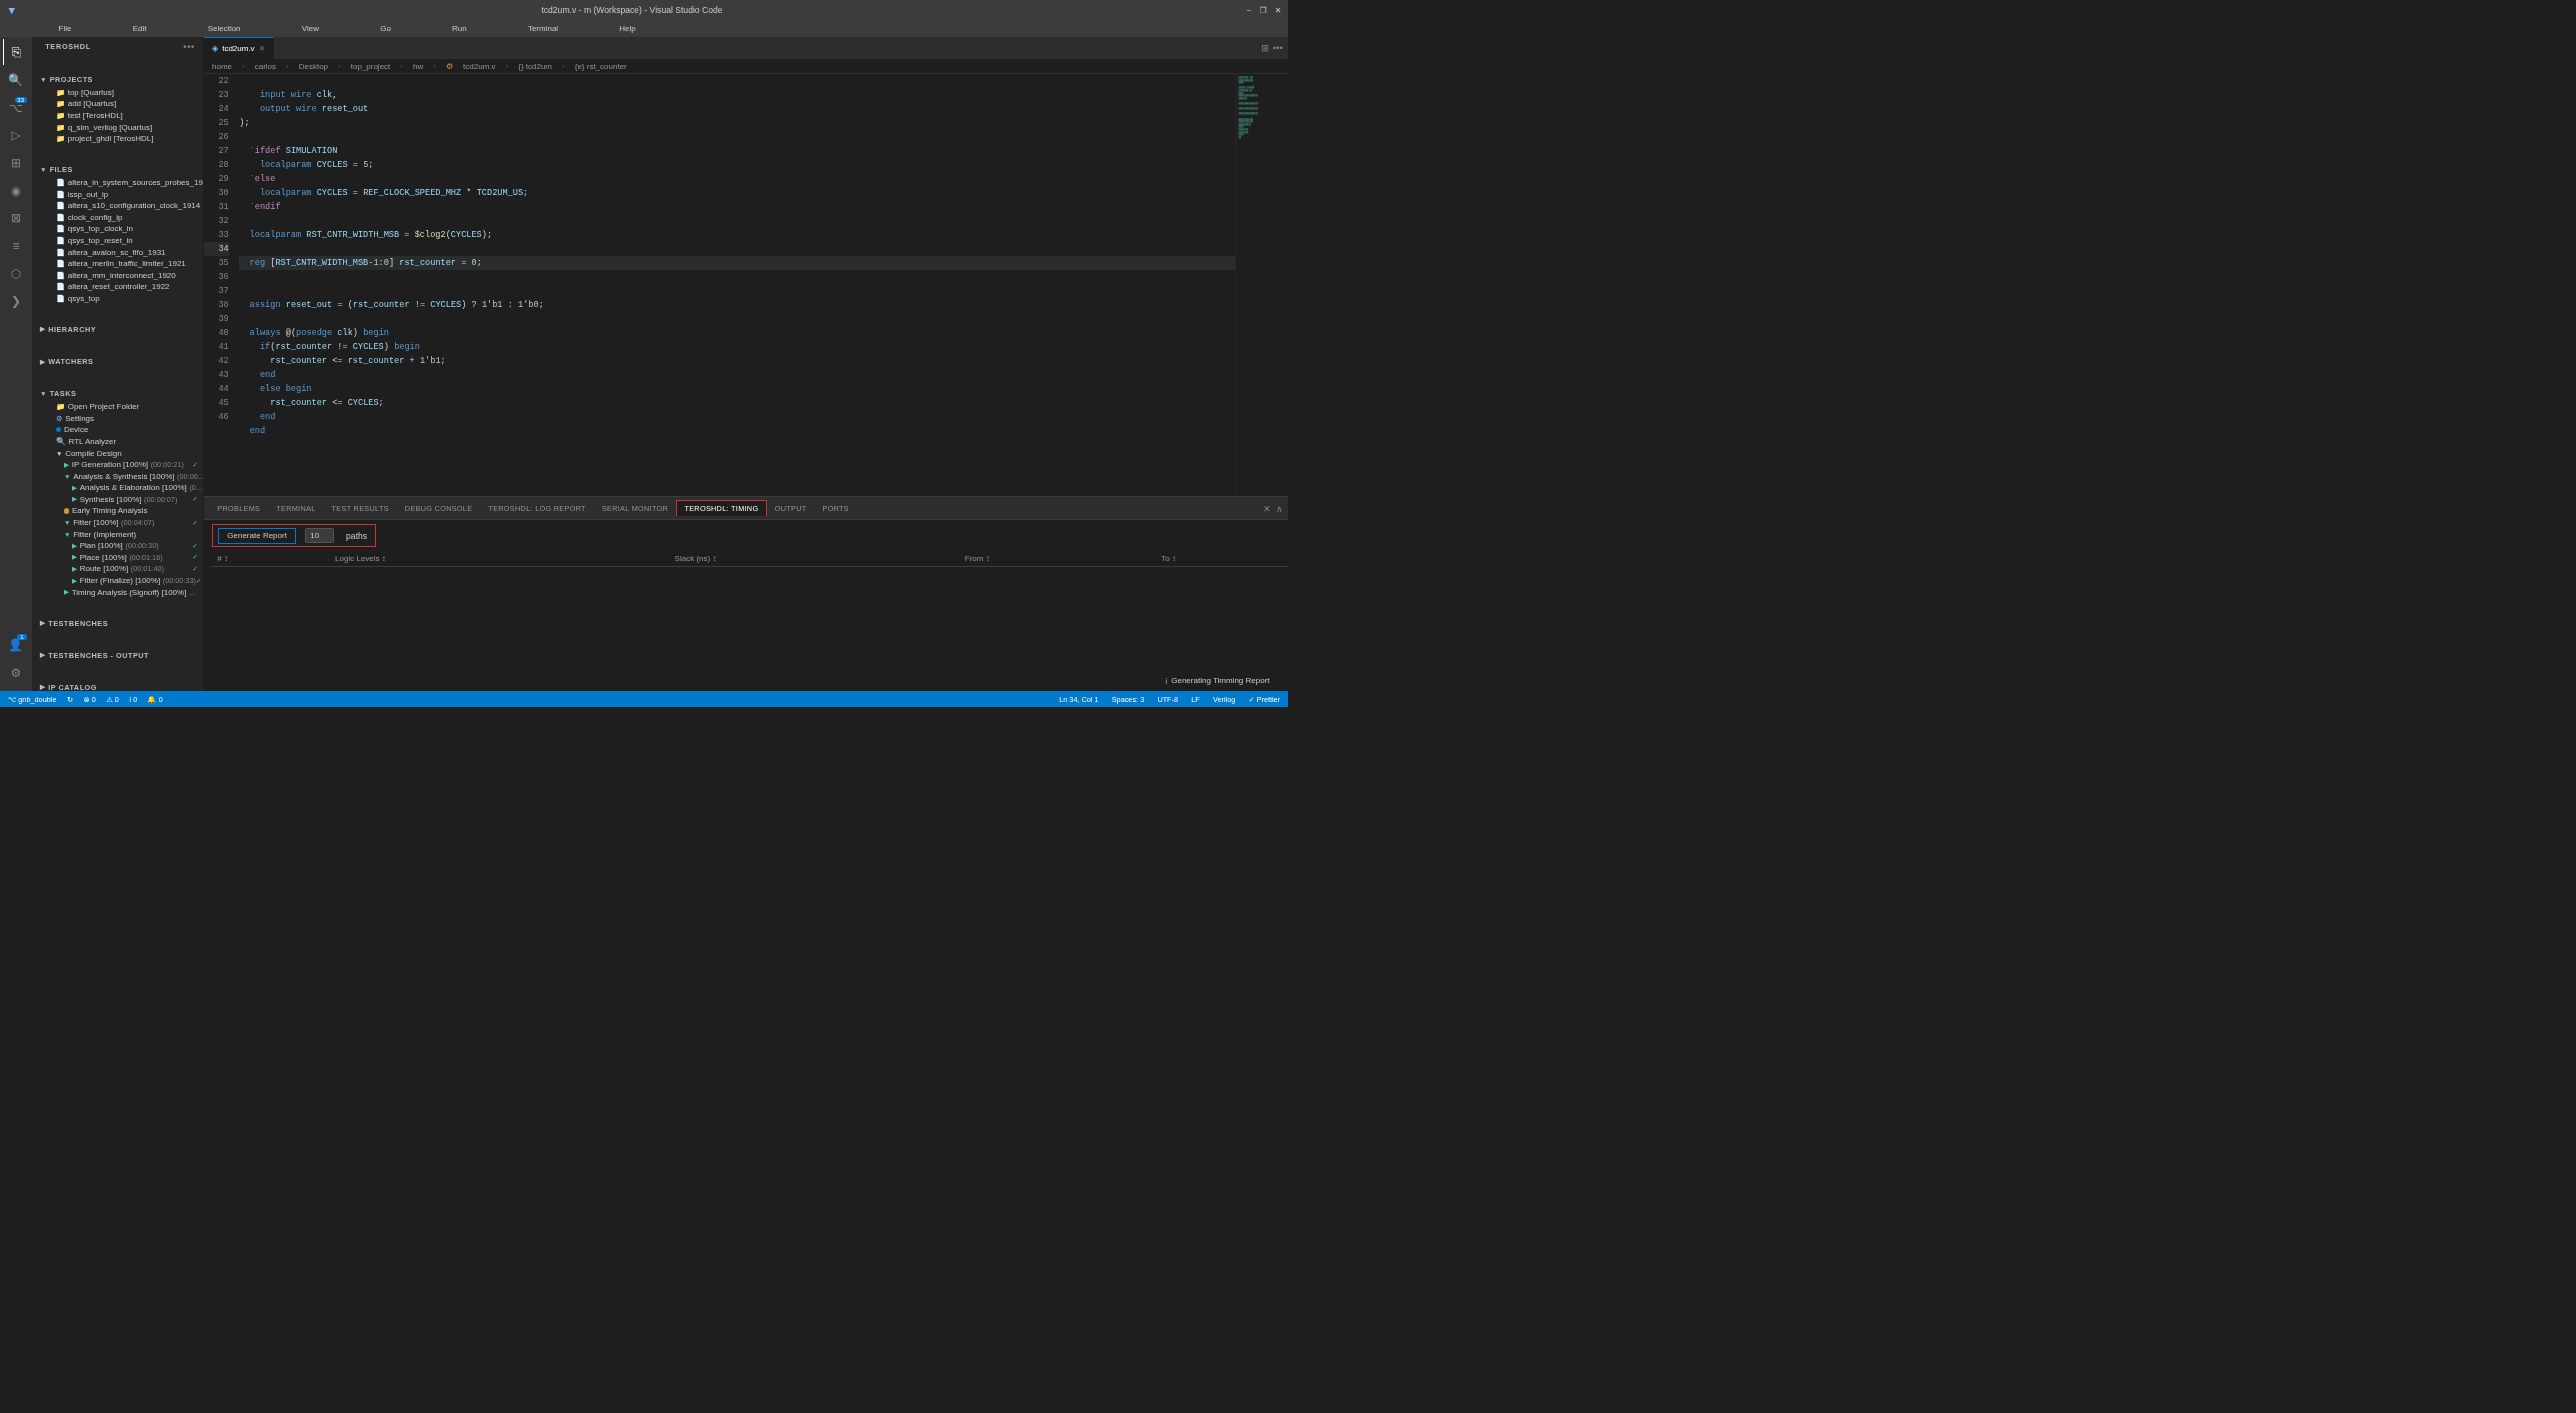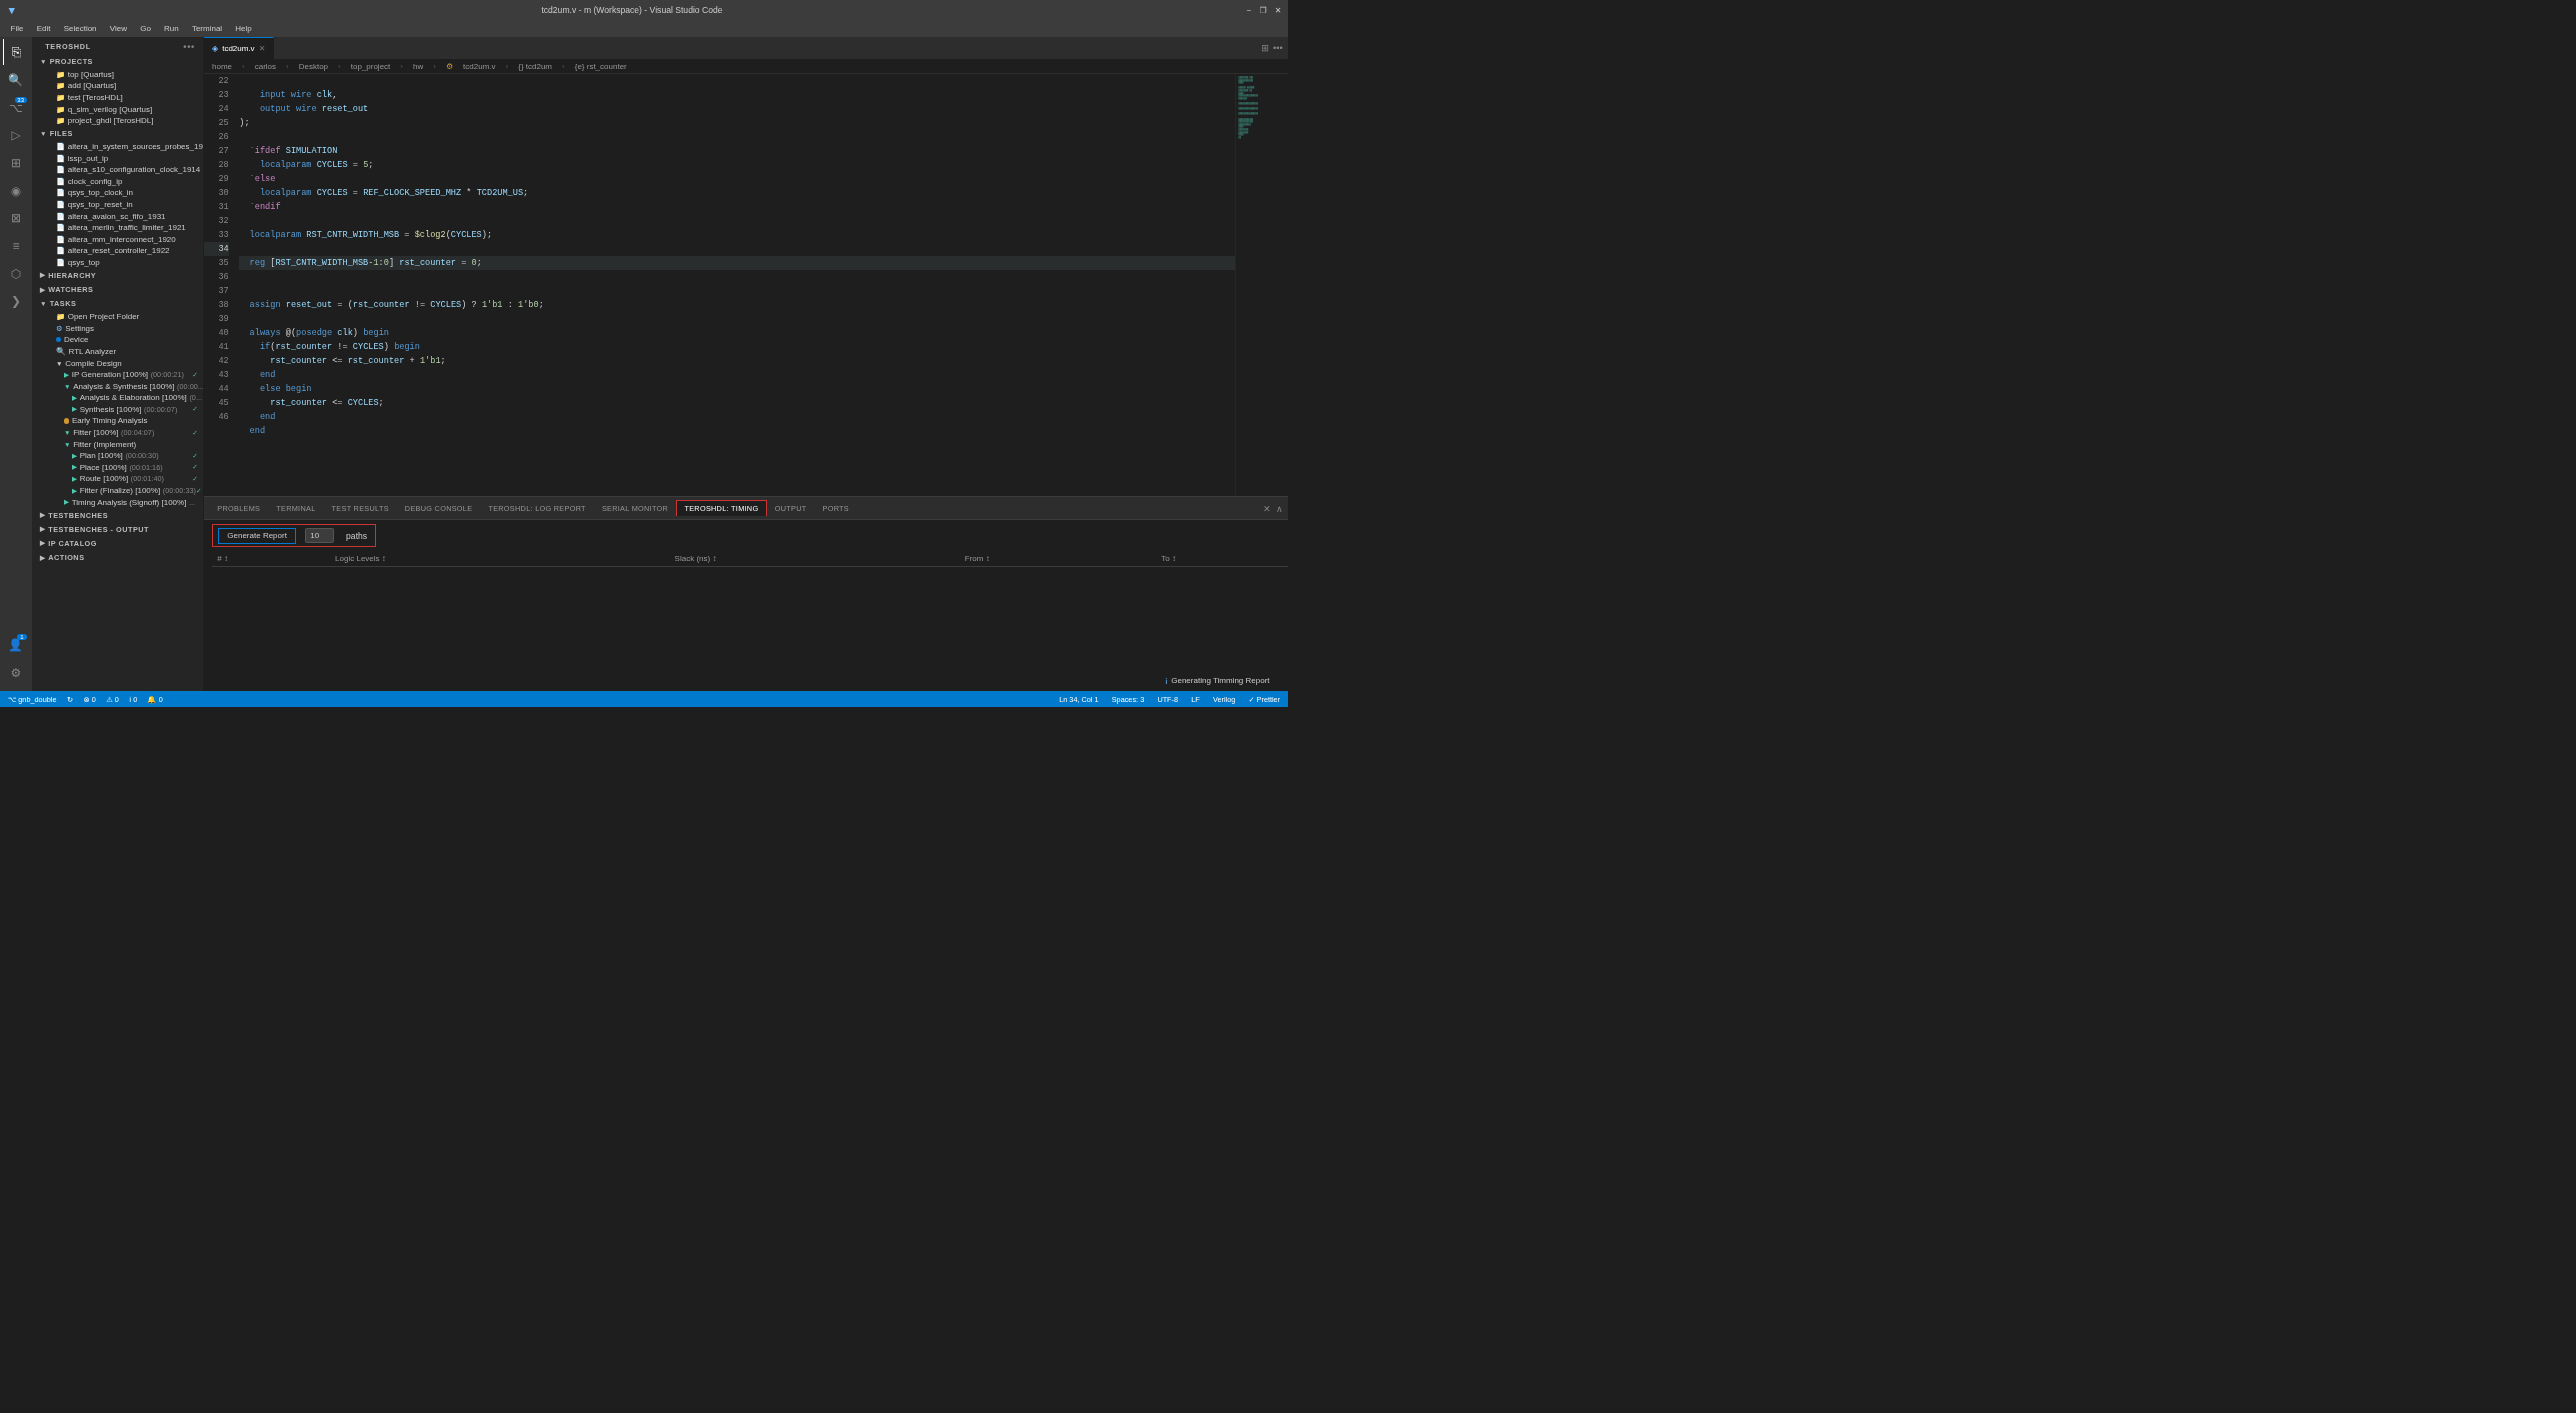--- a/index.html
+++ b/index.html
@@ -33,20 +33,21 @@
       height: 16.5px;
       align-items: center;
       padding: 0 5.3px;
       gap: 2.6px;
       font-size: 8px;
     }
     .menu-item {
       padding: 1.3px 5.3px;
       cursor: pointer;
       color: #cccccc;
+      margin-left: 48px;
     }
 
     .main-layout {
       display: flex;
       height: calc(100% - 36px - 16.5px);
     }
 
     
     .activity-bar {
       width: 32px;
@@ -114,20 +115,21 @@
     .section-header {
       display: flex;
       align-items: center;
       padding: 2.6px 5.3px 2.6px 8px;
       font-size: 7.3px;
       font-weight: 700;
       letter-spacing: 0.5px;
       color: #bbbbbb;
       cursor: pointer;
       text-transform: uppercase;
+      margin-top: 18px;
     }
     .chevron { margin-right: 2.6px; font-size: 6.6px; }
 
     .tree-item {
       display: flex;
       align-items: center;
       padding: 1.3px 5.3px 1.3px 16px;
       font-size: 8px;
       cursor: pointer;
       color: #cccccc;

